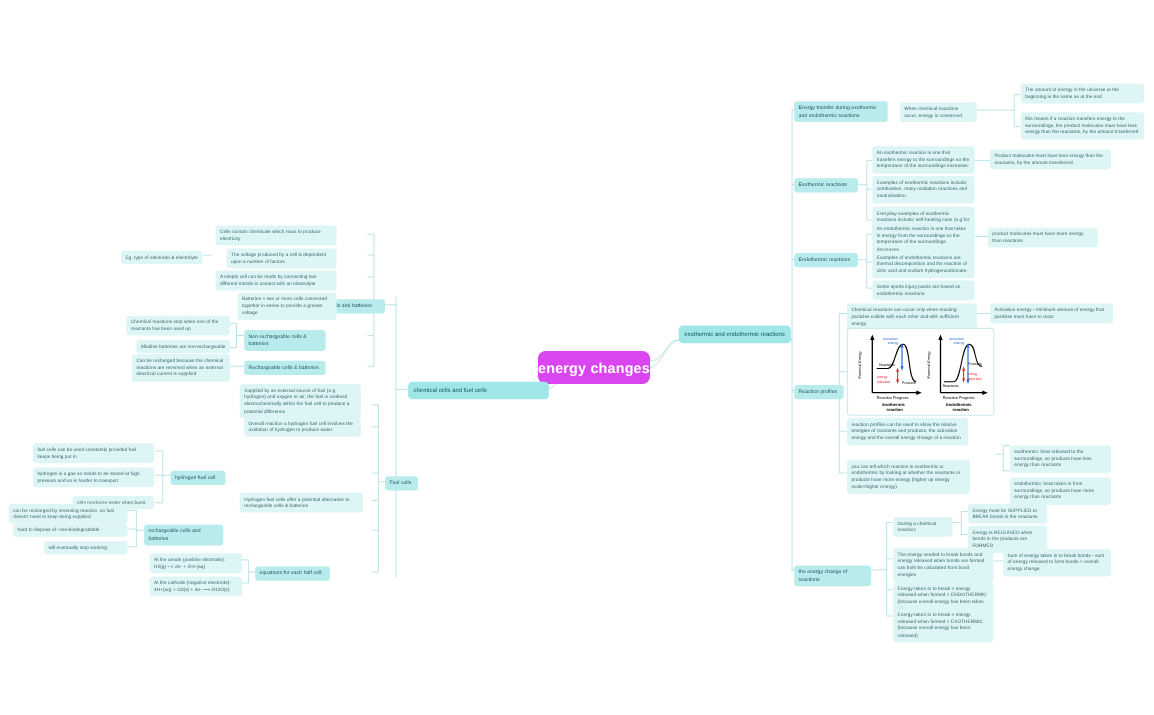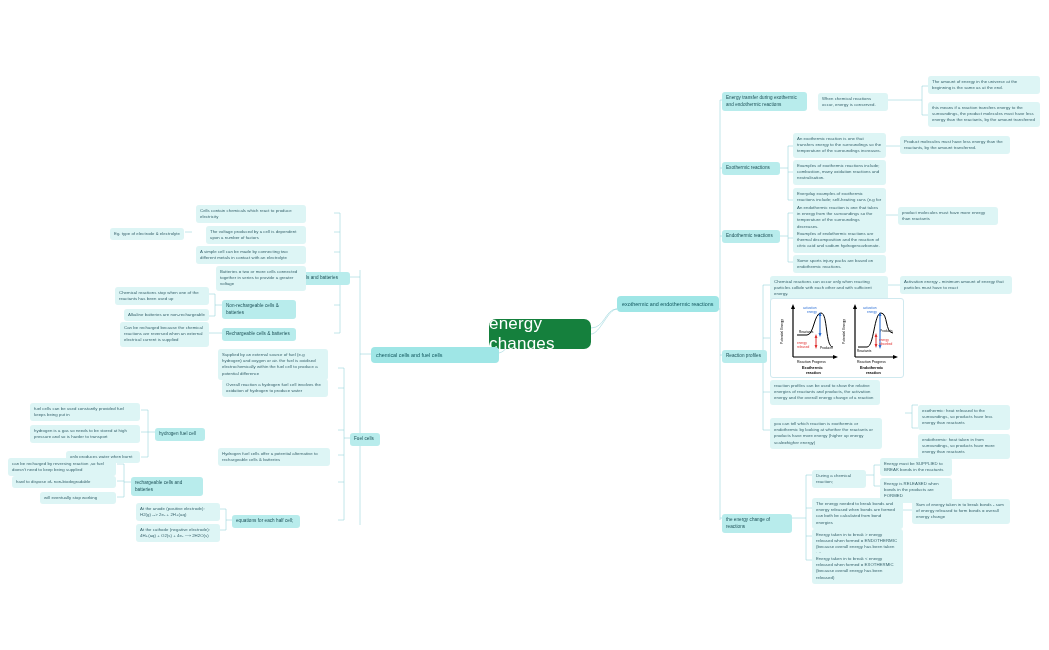--- a/index.html
+++ b/index.html
@@ -3,23 +3,23 @@
 <meta charset="utf-8">
 <style>
   html,body{margin:0;padding:0;background:#ffffff;}
   body{width:1049px;height:650px;position:relative;overflow:hidden;
        font-family:"Liberation Sans",sans-serif;color:#2a4a4f;}
   #canvas{position:absolute;inset:0;width:1049px;height:650px;}
   #links{position:absolute;left:0;top:0;width:1049px;height:650px;pointer-events:none;}
   .node{position:absolute;box-sizing:border-box;background:#ddf5f5;border-radius:3px;
         padding:3px 4px;font-size:4.3px;line-height:1.45;letter-spacing:.05px;color:#35606a;}
   .node.mid{background:#b8ecec;color:#1d5057;font-size:4.6px;}
-  .root{position:absolute;background:#15803d;color:#ffffff;border-radius:7px;
+  .root{position:absolute;background:#d946ef;color:#ffffff;border-radius:7px;
         display:flex;align-items:center;justify-content:center;
-        font-size:17px;font-weight:normal;letter-spacing:.2px;}
+        font-size:13px;font-weight:bold;letter-spacing:.2px;}
   .l1{position:absolute;background:#9fe6e6;color:#13585f;border-radius:4px;
       padding:4px 5px;font-size:5.4px;line-height:1.5;}
   .profile{position:absolute;background:#ffffff;border:0.6px solid #cfe9ef;border-radius:3px;}
   .pf-svg{display:block;}
 </style>
 </head>
 <body>
 
 <div id="canvas">
 

